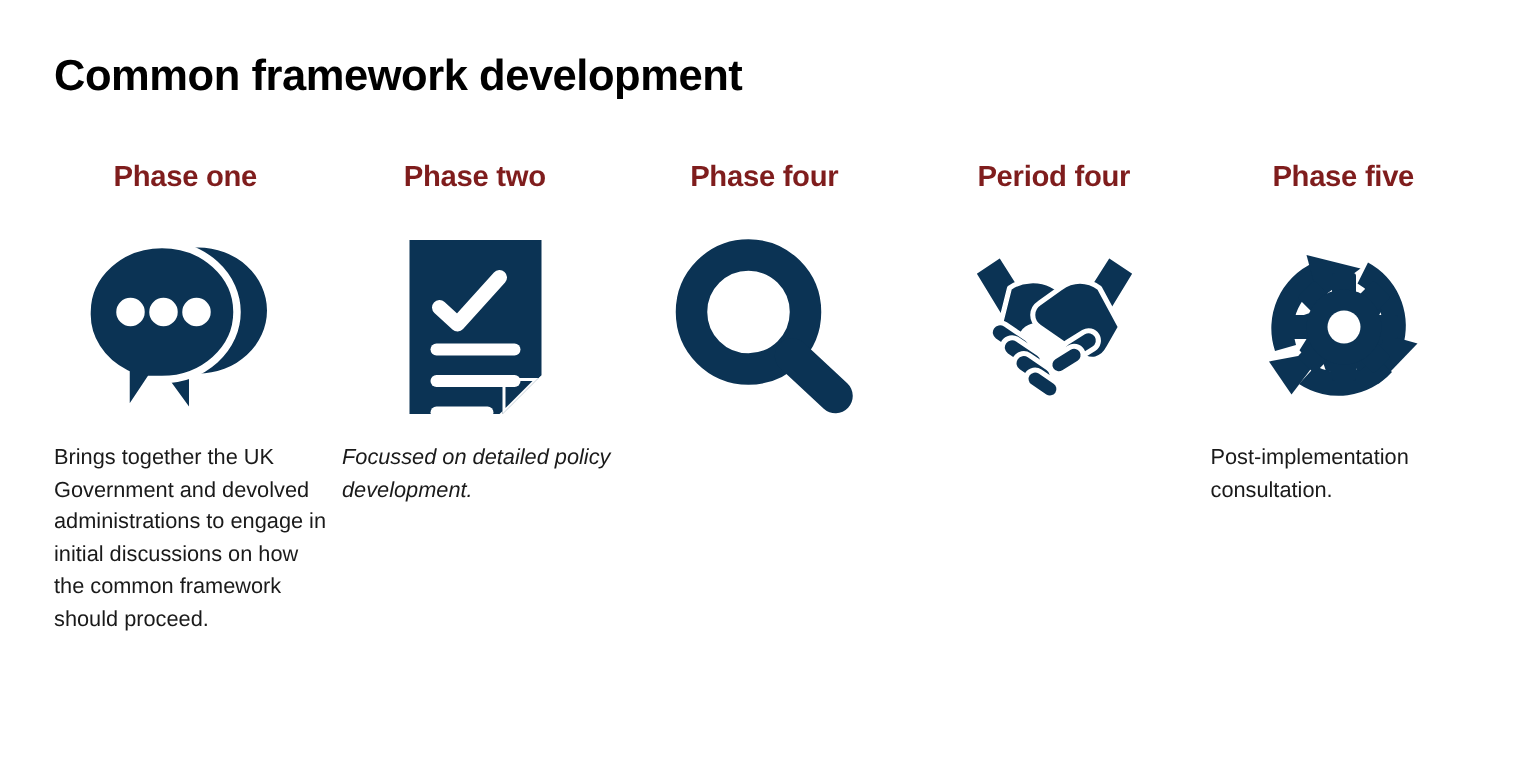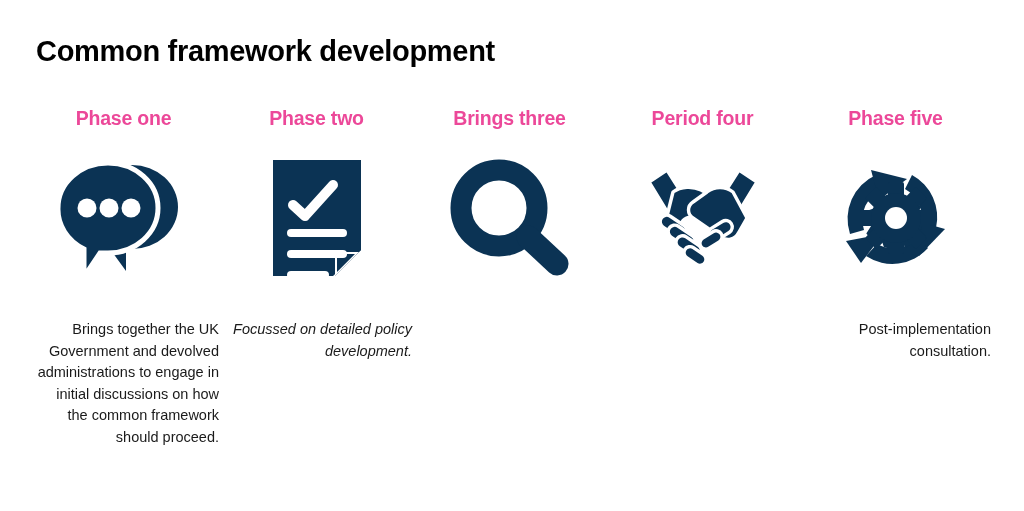--- a/index.html
+++ b/index.html
@@ -52,21 +52,21 @@
     flex: 0 0 193px;
     display: flex;
     flex-direction: column;
     align-items: center;
     box-sizing: border-box;
   }
 
   .phase-heading {
     font-size: 19.5px;
     font-weight: bold;
-    color: #ec4899;
+    color: #7f1d1d;
     letter-spacing: -0.2px;
     text-align: right;
     height: 26px;
     line-height: 26px;
     white-space: nowrap;
   }
 
   .phase-icon {
     height: 130px;
     width: 100%;
@@ -74,28 +74,28 @@
     display: flex;
     align-items: center;
     justify-content: center;
   }
 
   .phase-icon svg {
     display: block;
   }
 
   .phase-desc {
-    margin-top: 36px;
+    margin-top: 12px;
     width: 100%;
     padding: 0 1px 0 9px;
     box-sizing: border-box;
     font-size: 14.5px;
     line-height: 21.5px;
     color: #1a1a1a;
-    text-align: right;
+    text-align: left;
     align-self: flex-start;
   }
 
   
   .phase-col.col-1 .phase-desc { padding-left: 9px; }
   .phase-col.col-2 .phase-desc { padding-left: 8px; font-style: italic; }
   .phase-col.col-3 .phase-desc { padding-left: 8px; }
   .phase-col.col-4 .phase-desc { padding-left: 7px; }
   .phase-col.col-5 .phase-desc { padding-left: 8px; }
 </style>
@@ -139,21 +139,21 @@
           <path d="M22 47 L34 58 L62 27" fill="none" stroke="#ffffff" stroke-width="10" stroke-linecap="round" stroke-linejoin="round"></path>
           <rect x="16" y="71" width="60" height="8" rx="4" fill="#ffffff"></rect>
           <rect x="16" y="92" width="60" height="8" rx="4" fill="#ffffff"></rect>
           <rect x="16" y="113" width="42" height="8" rx="4" fill="#ffffff"></rect>
         </svg>
       </div>
       <div class="phase-desc">Focussed on detailed policy development.</div>
     </div>
 
     <div class="phase-col col-3">
-      <div class="phase-heading">Brings three</div>
+      <div class="phase-heading">Phase four</div>
       <div class="phase-icon">
         <svg width="126" height="124" viewBox="0 0 126 124" aria-hidden="true">
           <g fill="none" stroke="#0b3354" stroke-linecap="round">
             <circle cx="52" cy="52" r="38" stroke-width="21"></circle>
             <line x1="81" y1="81" x2="110" y2="108" stroke-width="23"></line>
           </g>
         </svg>
       </div>
     </div>
 

